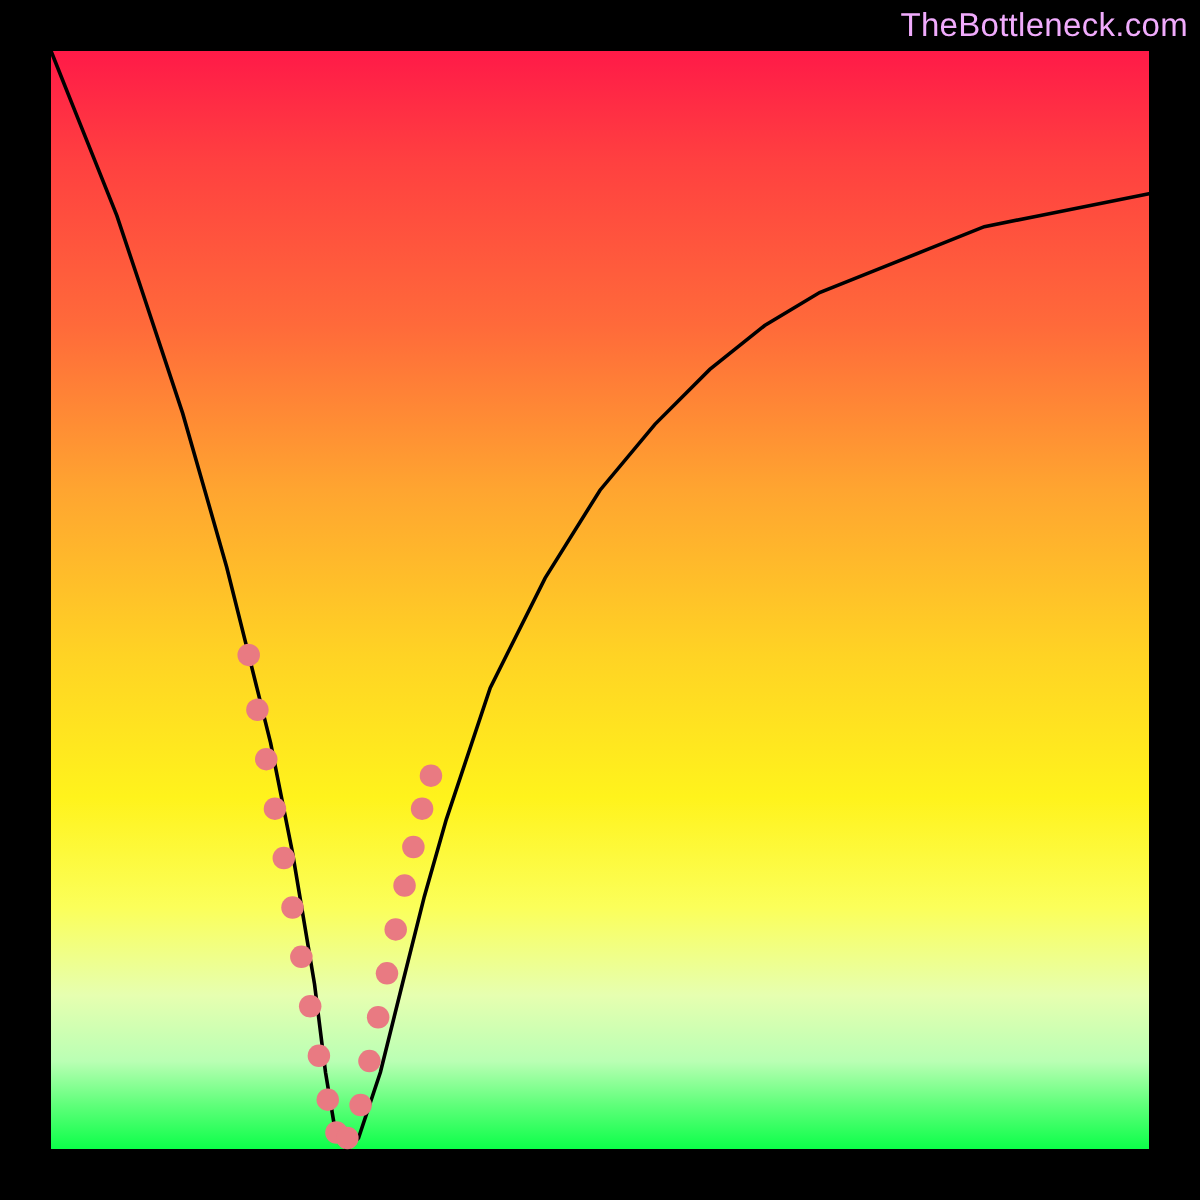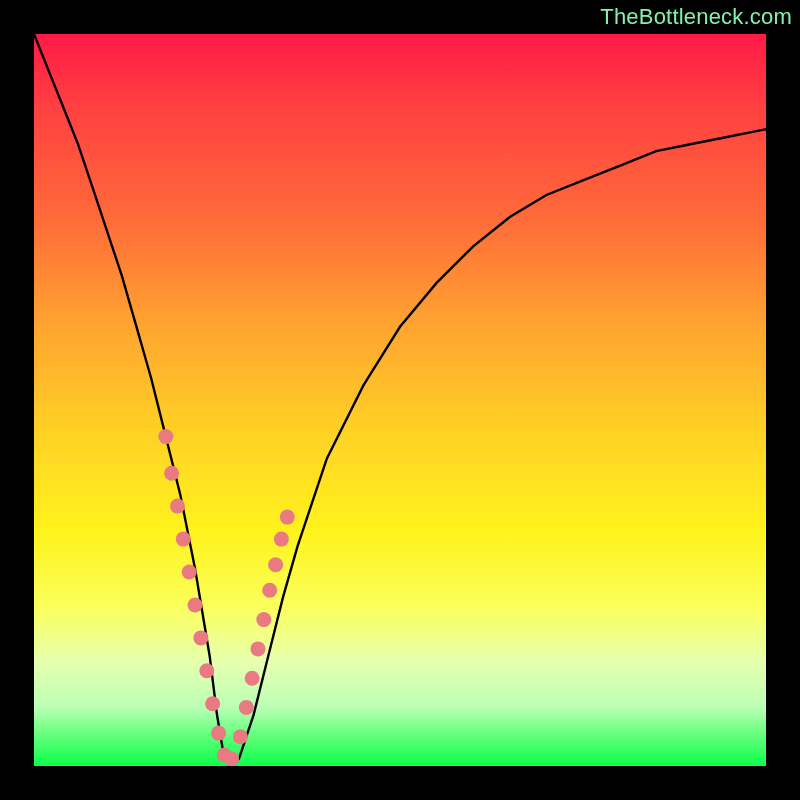--- a/index.html
+++ b/index.html
@@ -45,21 +45,21 @@
     left: 0;
     top: 0;
     width: 732px;
     height: 732px;
     overflow: visible;
   }
   .watermark {
     position: absolute;
     top: 4px;
     right: 8px;
-    color: #86efac;
+    color: #f0abfc;
     font-size: 22px;
     font-weight: 500;
     letter-spacing: 0.2px;
     user-select: none;
   }
 </style>
 </head>
 <body>
 
 <div class="frame">

